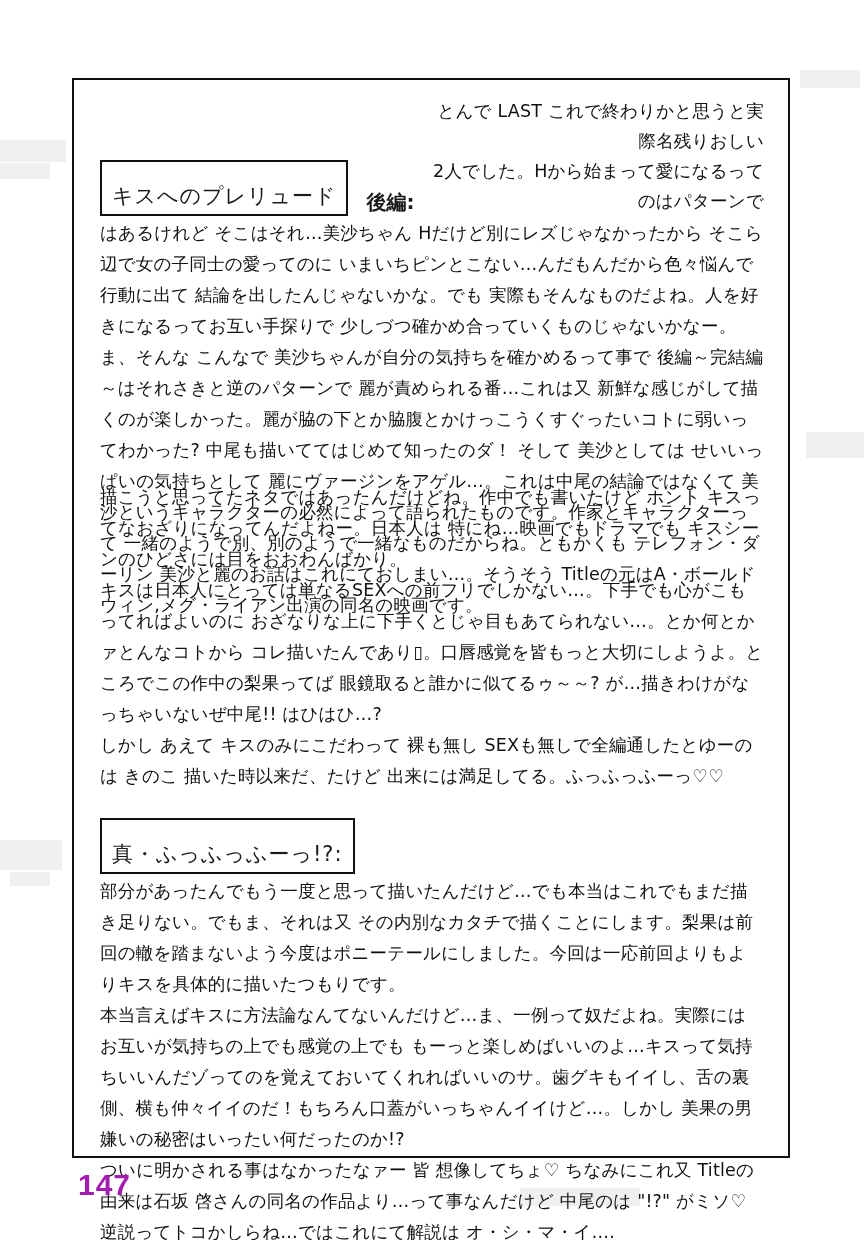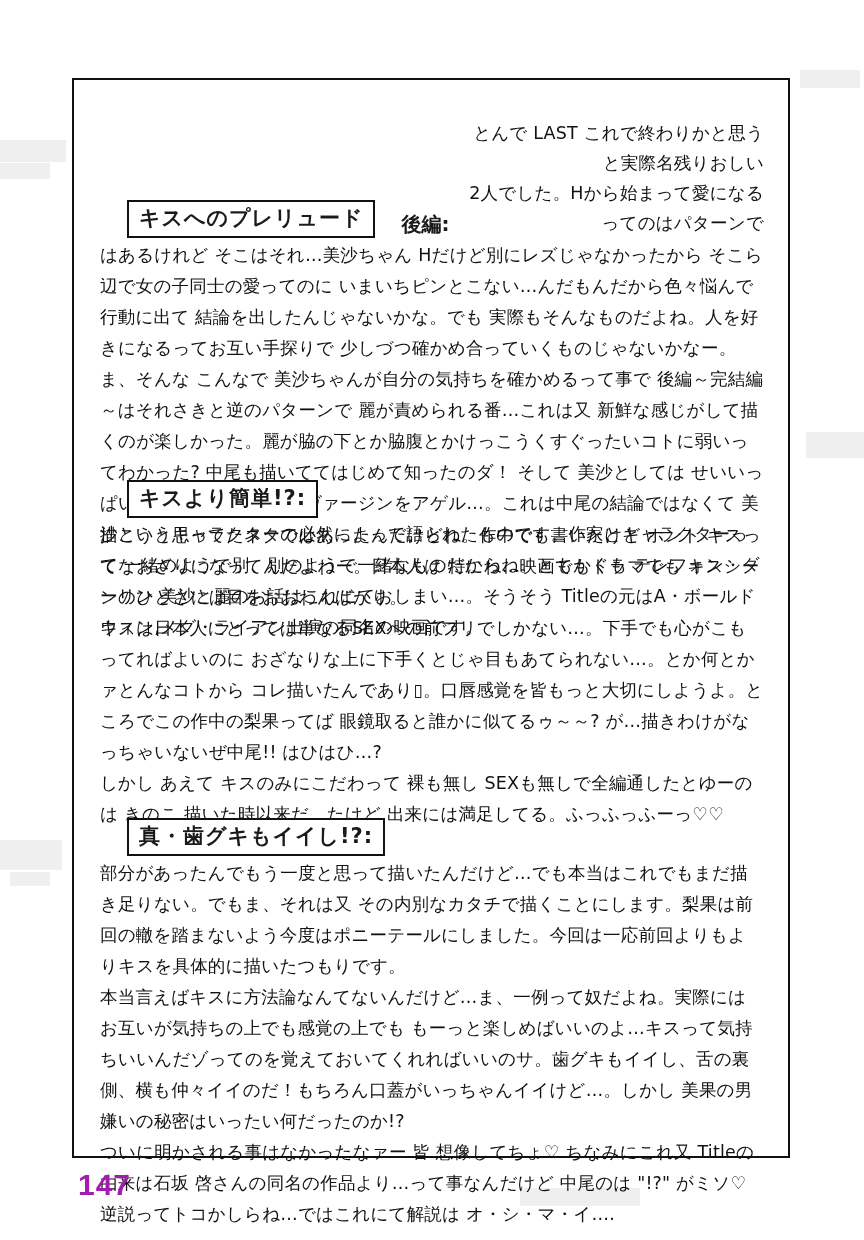--- a/index.html
+++ b/index.html
@@ -51,46 +51,44 @@
 
   
   .hand {
     font-family: "DejaVu Sans", sans-serif;
     font-size: 17.5px;
     line-height: 31px;
     letter-spacing: .2px;
     color: #111;
     white-space: pre-wrap;
     word-break: break-all;
-    margin-top: 22px;
   }
 
   .section {
     position: absolute;
     box-sizing: border-box;
   }
 
   
   .heading-box {
     display: inline-block;
     border: 2px solid #111;
-    padding: 3px 10px 5px 10px;
+    padding: 21px 10px 5px 10px;
     font-size: 21px;
-    font-weight: bold;
+    font-weight: normal;
     line-height: 26px;
     letter-spacing: 1px;
     background: #fff;
     white-space: nowrap;
-    margin-left: 27px;
   }
   .heading-suffix {
     display: inline-block;
     font-size: 20px;
     font-weight: bold;
-    margin-left: 20px;
+    margin-left: 12px;
     vertical-align: bottom;
     white-space: nowrap;
   }
 
   
   .head-row {
     display: flex;
     align-items: flex-end;
     gap: 6px;
   }
@@ -148,31 +146,30 @@
       <span class="heading-box">キスへのプレリュード</span>
       <span class="heading-suffix">後編:</span>
       <span class="hand head-side indent-right">とんで LAST これで終わりかと思うと実際名残りおしい
 2人でした。Hから始まって愛になるってのはパターンで</span>
     </div>
     <div class="hand body-text">はあるけれど そこはそれ…美沙ちゃん Hだけど別にレズじゃなかったから そこら辺で女の子同士の愛ってのに いまいちピンとこない…んだもんだから色々悩んで 行動に出て 結論を出したんじゃないかな。でも 実際もそんなものだよね。人を好きになるってお互い手探りで 少しづつ確かめ合っていくものじゃないかなー。　ま、そんな こんなで 美沙ちゃんが自分の気持ちを確かめるって事で 後編～完結編～はそれさきと逆のパターンで 麗が責められる番…これは又 新鮮な感じがして描くのが楽しかった。麗が脇の下とか脇腹とかけっこうくすぐったいコトに弱いってわかった? 中尾も描いててはじめて知ったのダ！ そして 美沙としては せいいっぱいの気持ちとして 麗にヴァージンをアゲル…。これは中尾の結論ではなくて 美沙というキャラクターの必然によって語られたものです。作家とキャラクターって 一緒のようで別、別のようで一緒なものだからね。ともかくも テレフォン・ダーリン 美沙と麗のお話はこれにておしまい…。そうそう Titleの元はA・ボールドウィン,メグ・ライアン出演の同名の映画です。</div>
   </div>
 
   <div class="section" id="sec-2">
     <div class="head-row">
-      <span class="heading-box">キスより簡単!?:</span>
       <span class="heading-suffix"></span>
     </div>
     <div class="hand body-text">描こうと思ってたネタではあったんだけどね。作中でも書いたけど ホント キスってなおざりになってんだよねー。日本人は 特にね…映画でもドラマでも キスシーンのひどさには目をおおわんばかり。
 キスは日本人にとっては単なるSEXへの前フリでしかない…。下手でも心がこもってればよいのに おざなりな上に下手くとじゃ目もあてられない…。とか何とかァとんなコトから コレ描いたんであり▯。口唇感覚を皆もっと大切にしようよ。ところでこの作中の梨果ってば 眼鏡取ると誰かに似てるゥ～～? が…描きわけがなっちゃいないぜ中尾!! はひはひ…?
 しかし あえて キスのみにこだわって 裸も無し SEXも無しで全編通したとゆーのは きのこ 描いた時以来だ、たけど 出来には満足してる。ふっふっふーっ♡♡</div>
   </div>
 
   <div class="section" id="sec-3">
     <div class="head-row">
-      <span class="heading-box">真・歯グキもイイし!?:</span>
+      <span class="heading-box">真・ふっふっふーっ!?:</span>
       <span class="heading-suffix"></span>
     </div>
     <div class="hand body-text">部分があったんでもう一度と思って描いたんだけど…でも本当はこれでもまだ描き足りない。でもま、それは又 その内別なカタチで描くことにします。梨果は前回の轍を踏まないよう今度はポニーテールにしました。今回は一応前回よりもよりキスを具体的に描いたつもりです。
 本当言えばキスに方法論なんてないんだけど…ま、一例って奴だよね。実際にはお互いが気持ちの上でも感覚の上でも もーっと楽しめばいいのよ…キスって気持ちいいんだゾってのを覚えておいてくれればいいのサ。歯グキもイイし、舌の裏側、横も仲々イイのだ！もちろん口蓋がいっちゃんイイけど…。しかし 美果の男嫌いの秘密はいったい何だったのか!?
 ついに明かされる事はなかったなァー 皆 想像してちょ♡ ちなみにこれ又 Titleの由来は石坂 啓さんの同名の作品より…って事なんだけど 中尾のは "!?" がミソ♡ 逆説ってトコかしらね…ではこれにて解説は オ・シ・マ・イ….</div>
   </div>
 
   <div class="page-number">147</div>
 </div>
 

